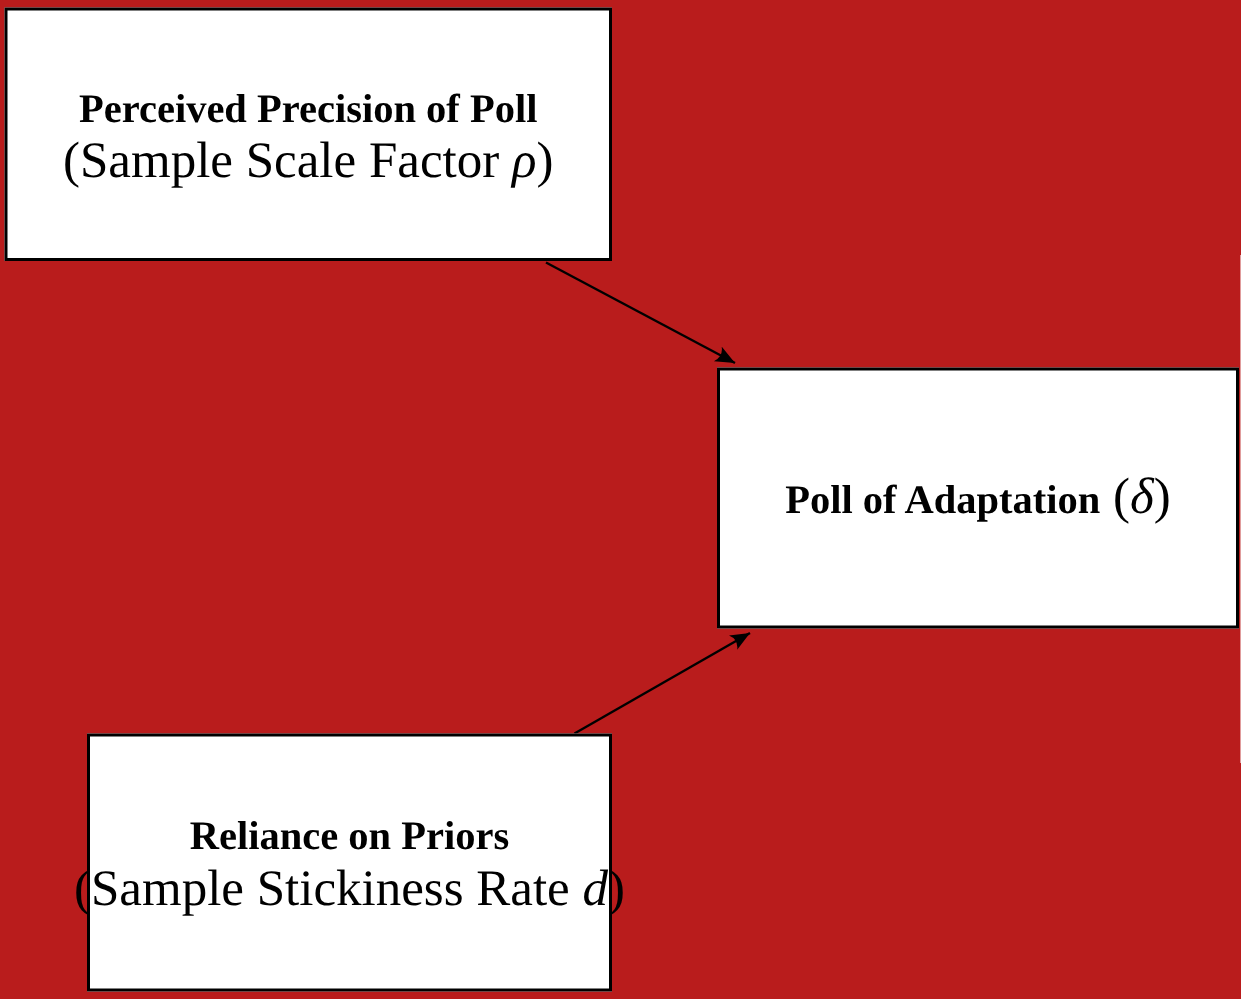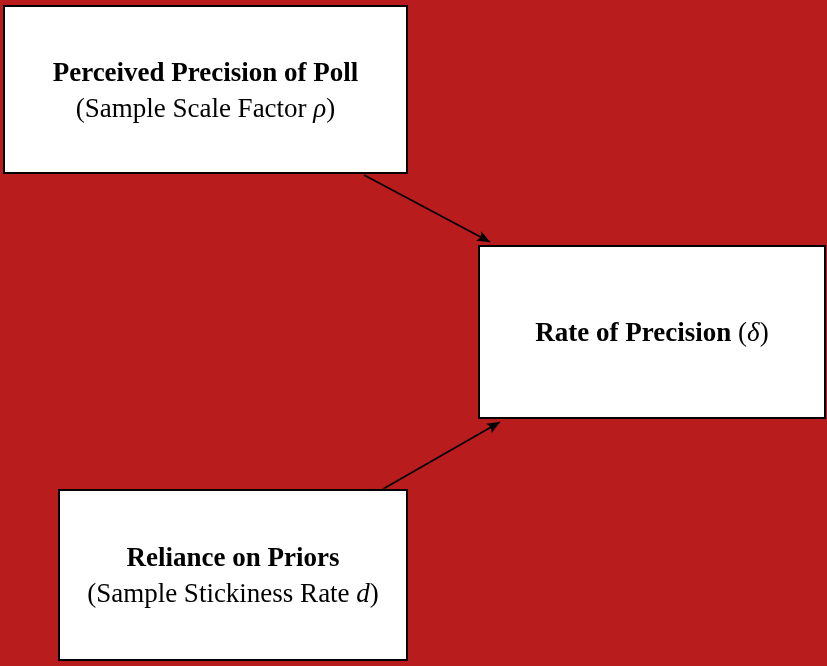--- a/index.html
+++ b/index.html
@@ -31,21 +31,21 @@
   #node-rate-of-adaptation  { left: 478px; top: 245px; width: 348px; height: 174px; }
   #node-reliance-on-priors  { left: 58px;  top: 489px; width: 350px; height: 172px; align-items: center; }
   .node-title {
     font-weight: bold;
     font-size: 27px;
     line-height: 36px;
     white-space: pre;
   }
   .node-sub {
     font-weight: normal;
-    font-size: 27px;
+    font-size: 34px;
     line-height: 36px;
     white-space: pre;
   }
   .math-symbol {
     font-style: italic;
     white-space: pre;
   }
   .inline-line { white-space: pre; }
   #edges-layer {
     position: absolute;
@@ -69,21 +69,21 @@
     <line x1="364" y1="175" x2="490" y2="242" stroke="#000000" stroke-width="1.6" marker-end="url(#arrowhead)"></line>
     <line x1="383" y1="489" x2="500" y2="422" stroke="#000000" stroke-width="1.6" marker-end="url(#arrowhead)"></line>
   </svg>
 
   <div id="node-perceived-precision" class="node">
     <div class="node-title">Perceived Precision of Poll</div>
     <div class="node-sub"><span>(Sample Scale Factor </span><span class="math-symbol">ρ</span><span>)</span></div>
   </div>
 
   <div id="node-rate-of-adaptation" class="node">
-    <div class="inline-line"><span class="node-title">Rate of Precision</span><span class="node-sub"> (</span><span class="node-sub math-symbol">δ</span><span class="node-sub">)</span></div>
+    <div class="inline-line"><span class="node-title">Poll of Adaptation</span><span class="node-sub"> (</span><span class="node-sub math-symbol">δ</span><span class="node-sub">)</span></div>
   </div>
 
   <div id="node-reliance-on-priors" class="node">
     <div class="node-title">Reliance on Priors</div>
     <div class="node-sub"><span>(Sample Stickiness Rate </span><span class="math-symbol">d</span><span>)</span></div>
   </div>
 
 </div>
 
 </body></html>

